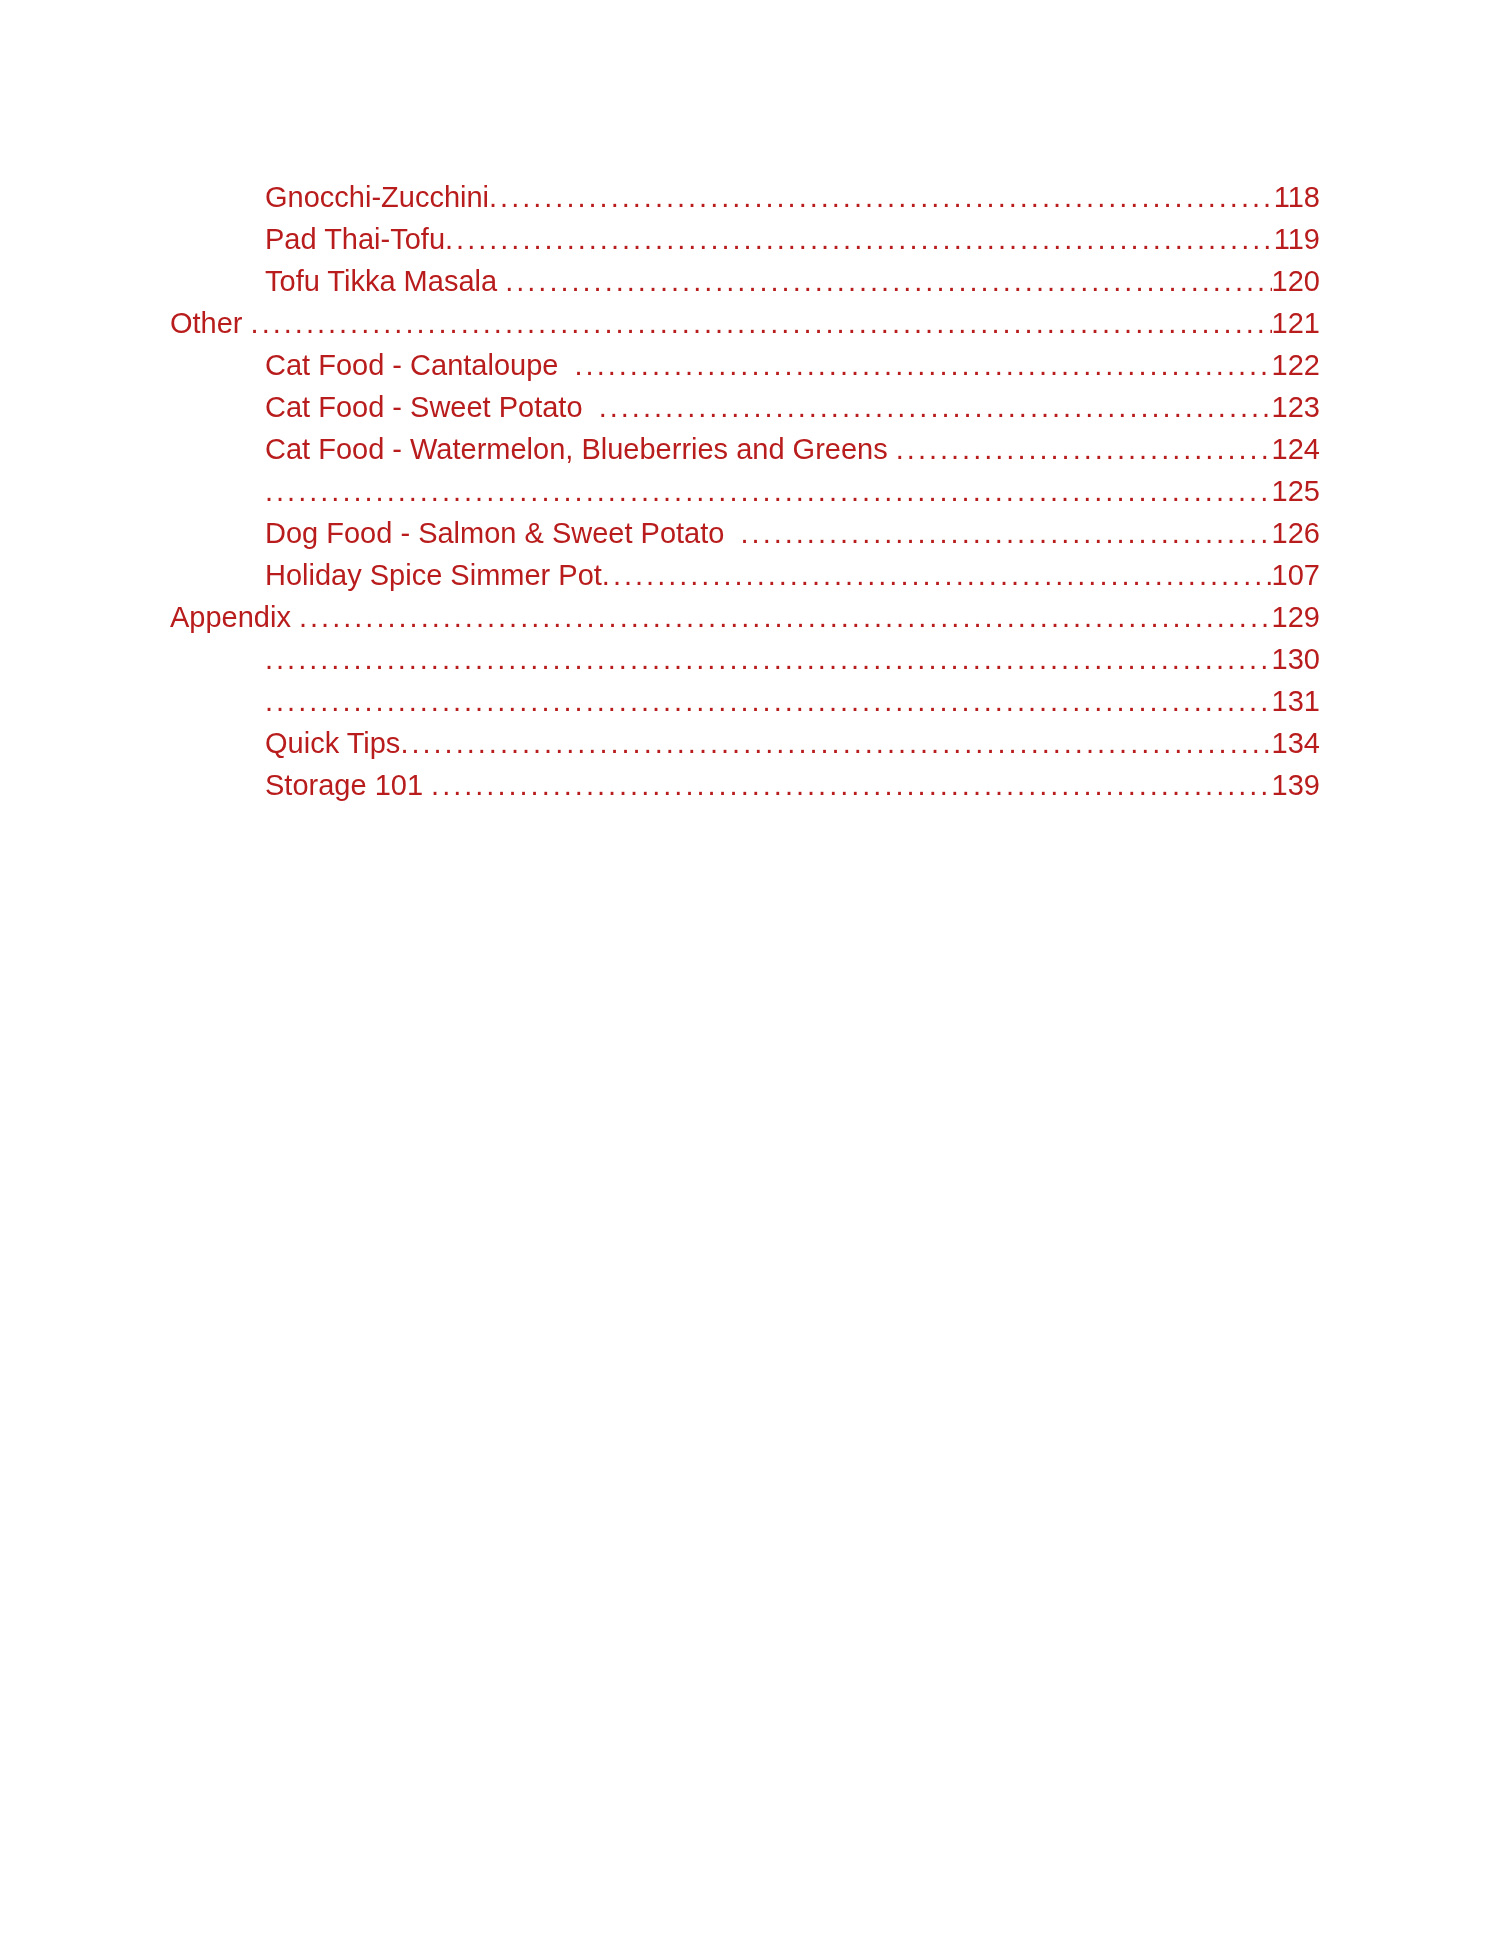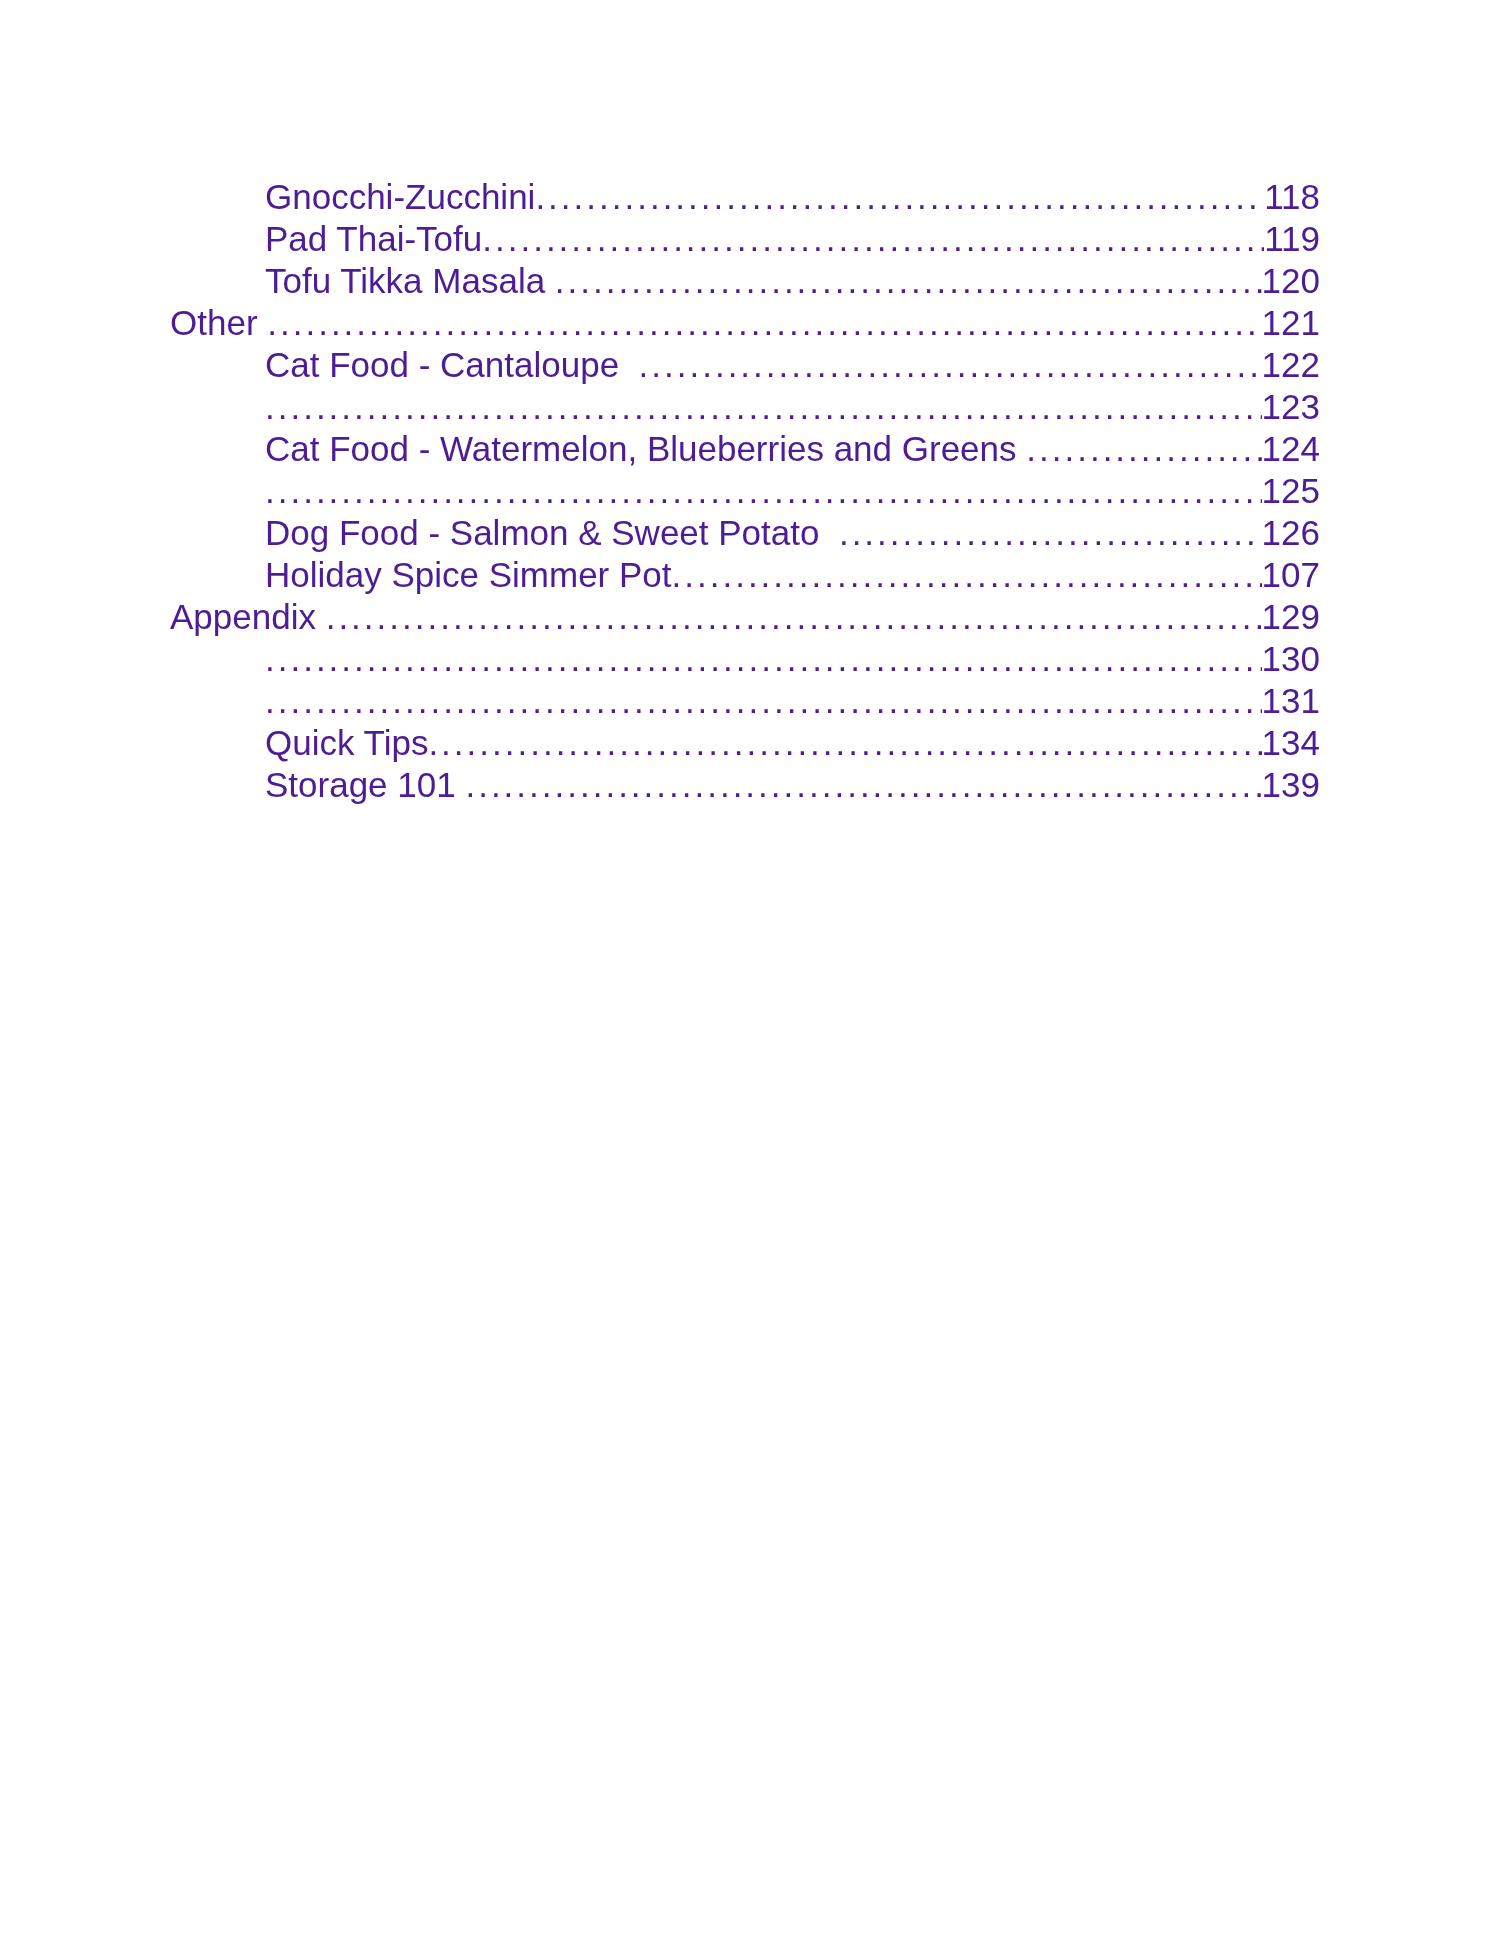--- a/index.html
+++ b/index.html
@@ -13,22 +13,22 @@
     height: 1941px;
     background: #ffffff;
     overflow: hidden;
   }
   .toc {
     position: absolute;
     left: 170px;
     top: 176px;
     width: 1150px;
     font-family: "Liberation Sans", sans-serif;
-    font-size: 35px;
-    color: #4c1d95;
+    font-size: 29px;
+    color: #b91c1c;
   }
   .toc-row {
     display: flex;
     height: 42px;
   }
   .toc-row.level-2 {
     padding-left: 95px;
   }
   .toc-row.bold {
     font-weight: 400;
@@ -79,20 +79,21 @@
     <span class="toc-label">Other </span>
     <span class="toc-leader" aria-hidden="true">............................................................................................................................................................................................................................</span>
     <span class="toc-page">121</span>
   </div>
       <div class="toc-row level-2">
     <span class="toc-label">Cat Food - Cantaloupe  </span>
     <span class="toc-leader" aria-hidden="true">............................................................................................................................................................................................................................</span>
     <span class="toc-page">122</span>
   </div>
       <div class="toc-row level-2">
+    <span class="toc-label">Cat Food - Sweet Potato  </span>
     <span class="toc-leader" aria-hidden="true">............................................................................................................................................................................................................................</span>
     <span class="toc-page">123</span>
   </div>
       <div class="toc-row level-2">
     <span class="toc-label">Cat Food - Watermelon, Blueberries and Greens </span>
     <span class="toc-leader" aria-hidden="true">............................................................................................................................................................................................................................</span>
     <span class="toc-page">124</span>
   </div>
       <div class="toc-row level-2">
     <span class="toc-leader" aria-hidden="true">............................................................................................................................................................................................................................</span>

